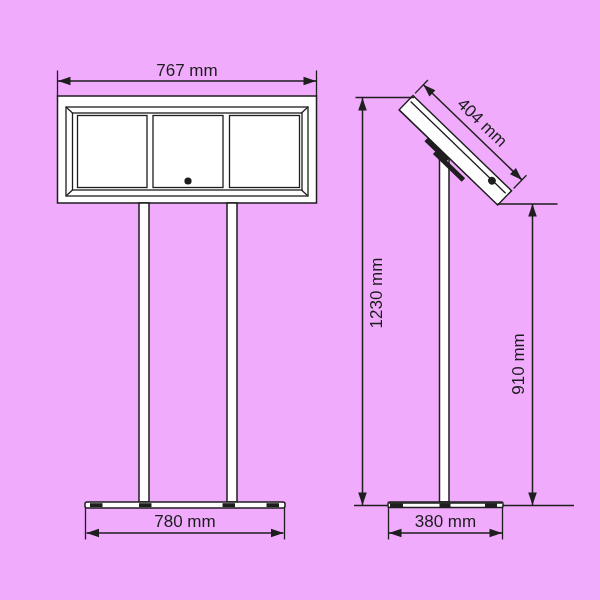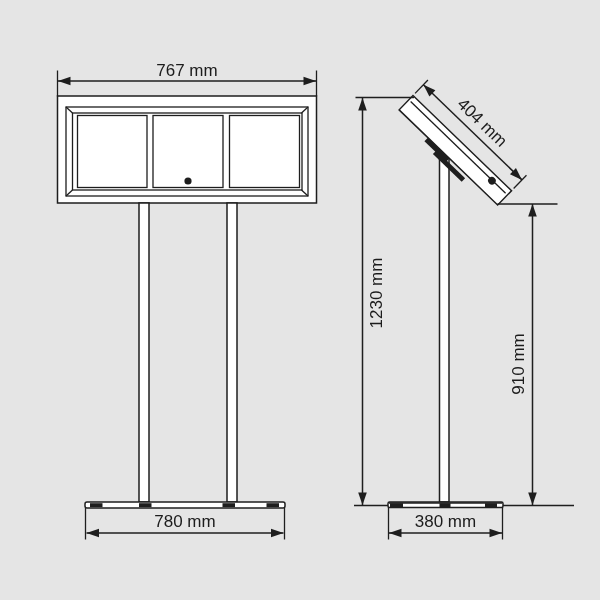--- a/index.html
+++ b/index.html
@@ -1,16 +1,16 @@
 <!DOCTYPE html>
 <html><head>
 <meta charset="utf-8">
 <style>
   html,body{margin:0;padding:0;background:#ffffff;width:600px;height:600px;overflow:hidden;}
-  .stage{position:relative;width:600px;height:600px;background:#e5e5e5;}
+  .stage{position:relative;width:600px;height:600px;background:#f0abfc;}
   svg{display:block;}
   .ln{stroke:#1e1e1e;stroke-width:1.5;fill:none;stroke-linecap:butt;stroke-linejoin:miter;}
   .thin{stroke-width:1.3;}
   .wh{fill:#ffffff;stroke:#1e1e1e;stroke-width:1.5;}
   .whthin{fill:#ffffff;stroke:#1e1e1e;stroke-width:1.3;}
   .blk{fill:#1e1e1e;stroke:none;}
   .thick{stroke:#1e1e1e;stroke-width:5;fill:none;}
   text{font-family:"Liberation Sans", sans-serif;font-size:17px;fill:#1c1c1c;}
   .dim-label{text-anchor:middle;}
 </style>

